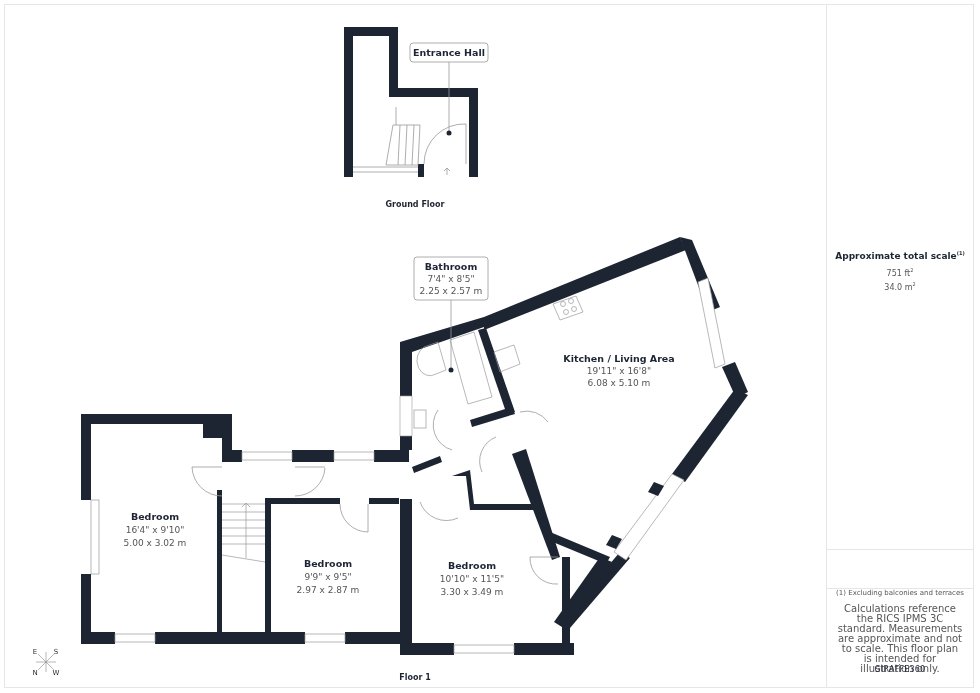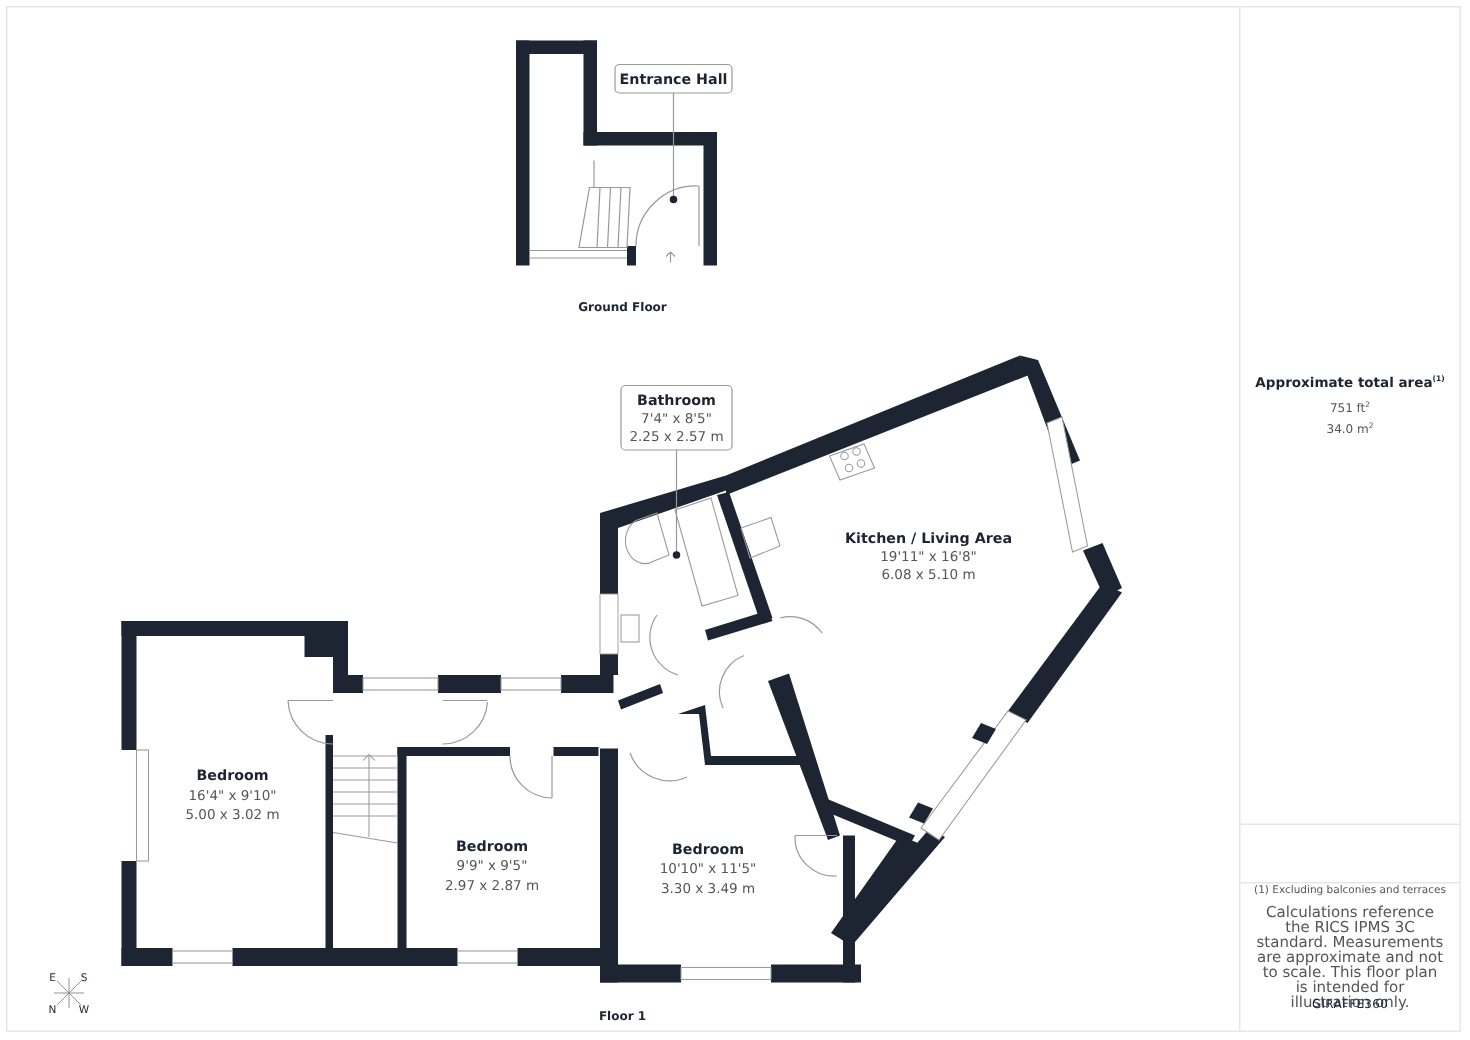--- a/index.html
+++ b/index.html
@@ -203,21 +203,21 @@
       <text x="35" y="642" font-size="7" fill="#1d2533" text-anchor="middle">E</text>
       <text x="56" y="642" font-size="7" fill="#1d2533" text-anchor="middle">S</text>
       <text x="35" y="663" font-size="7" fill="#1d2533" text-anchor="middle">N</text>
       <text x="56" y="663" font-size="7" fill="#1d2533" text-anchor="middle">W</text>
     </g>
   </svg>
 </div>
 
 <div class="side">
   <div class="block area-title">
-    <span>Approximate total area</span><sup>(1)</sup>
+    <span>Approximate total scale</span><sup>(1)</sup>
   </div>
   <div class="block area-ft">
     <span>751 ft</span><sup>2</sup>
   </div>
   <div class="block area-m">
     <span>34.0 m</span><sup>2</sup>
   </div>
   <div class="divider" style="top:544px;"></div>
   <div class="block footnote">(1) Excluding balconies and terraces</div>
   <div class="divider" style="top:583px;"></div>

